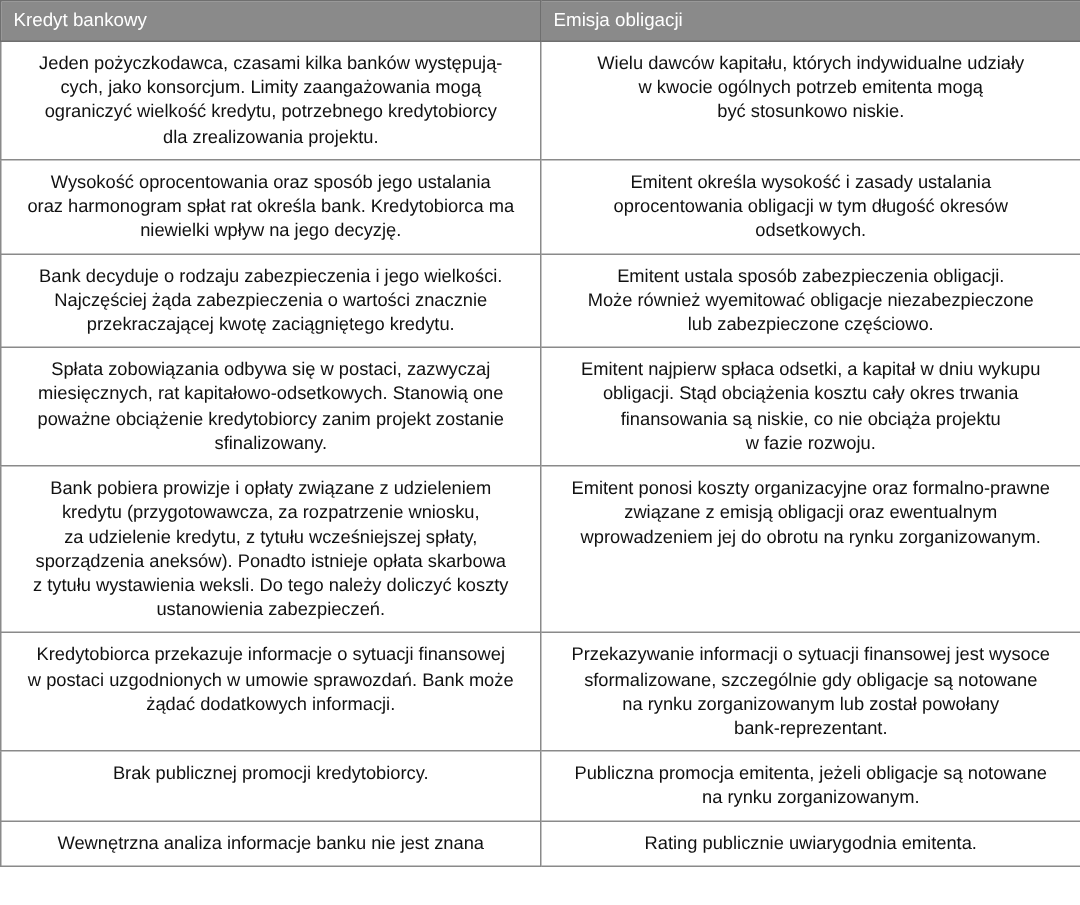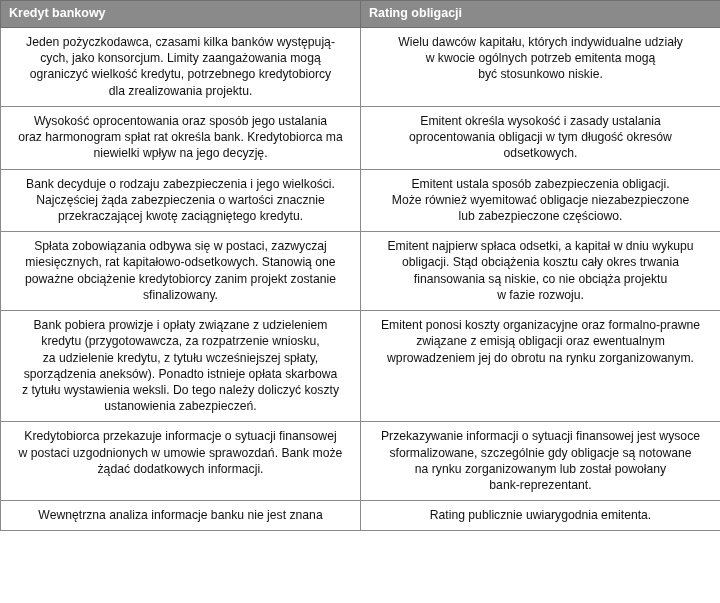--- a/index.html
+++ b/index.html
@@ -25,21 +25,21 @@
     table-layout: fixed;
   }
   table.comparison col.c1 { width: 360px; }
   table.comparison col.c2 { width: 360px; }
 
   table.comparison thead th {
     background: #8a8a8a;
     color: #ffffff;
     text-align: left;
     font-size: 12.5px;
-    font-weight: bold;
+    font-weight: normal;
     padding: 5px 8px 6px 8px;
     border: 1px solid #6f6f6f;
     line-height: 1.2;
   }
   table.comparison tbody td {
     vertical-align: top;
     font-size: 12.2px;
     line-height: 1.33;
     padding: 6px 8px 7px 8px;
     border: 1px solid #8a8a8a;
@@ -64,21 +64,21 @@
 
 <div class="table-wrap">
   <table class="comparison">
     <colgroup>
       <col class="c1">
       <col class="c2">
     </colgroup>
     <thead>
       <tr>
         <th>Kredyt bankowy</th>
-        <th>Rating obligacji</th>
+        <th>Emisja obligacji</th>
       </tr>
     </thead>
     <tbody>
       <tr>
         <td class="left">
             <span class="cell-line">Jeden pożyczkodawca, czasami kilka banków występują-
 cych, jako konsorcjum. Limity zaangażowania mogą
 ograniczyć wielkość kredytu, potrzebnego kredytobiorcy
 dla zrealizowania projektu.</span>
           </td>
@@ -148,20 +148,29 @@
 żądać dodatkowych informacji.</span>
           </td>
         <td class="right">
             <span class="cell-line">Przekazywanie informacji o sytuacji finansowej jest wysoce
 sformalizowane, szczególnie gdy obligacje są notowane
 na rynku zorganizowanym lub został powołany
 bank-reprezentant.</span>
           </td>
       </tr>
       <tr>
+        <td class="left mid">
+            <span class="cell-line">Brak publicznej promocji kredytobiorcy.</span>
+          </td>
+        <td class="right">
+            <span class="cell-line">Publiczna promocja emitenta, jeżeli obligacje są notowane
+na rynku zorganizowanym.</span>
+          </td>
+      </tr>
+      <tr>
         <td class="left">
             <span class="cell-line">Wewnętrzna analiza informacje banku nie jest znana</span>
           </td>
         <td class="right mid">
             <span class="cell-line">Rating publicznie uwiarygodnia emitenta.</span>
           </td>
       </tr>
     </tbody>
   </table>
 </div>

